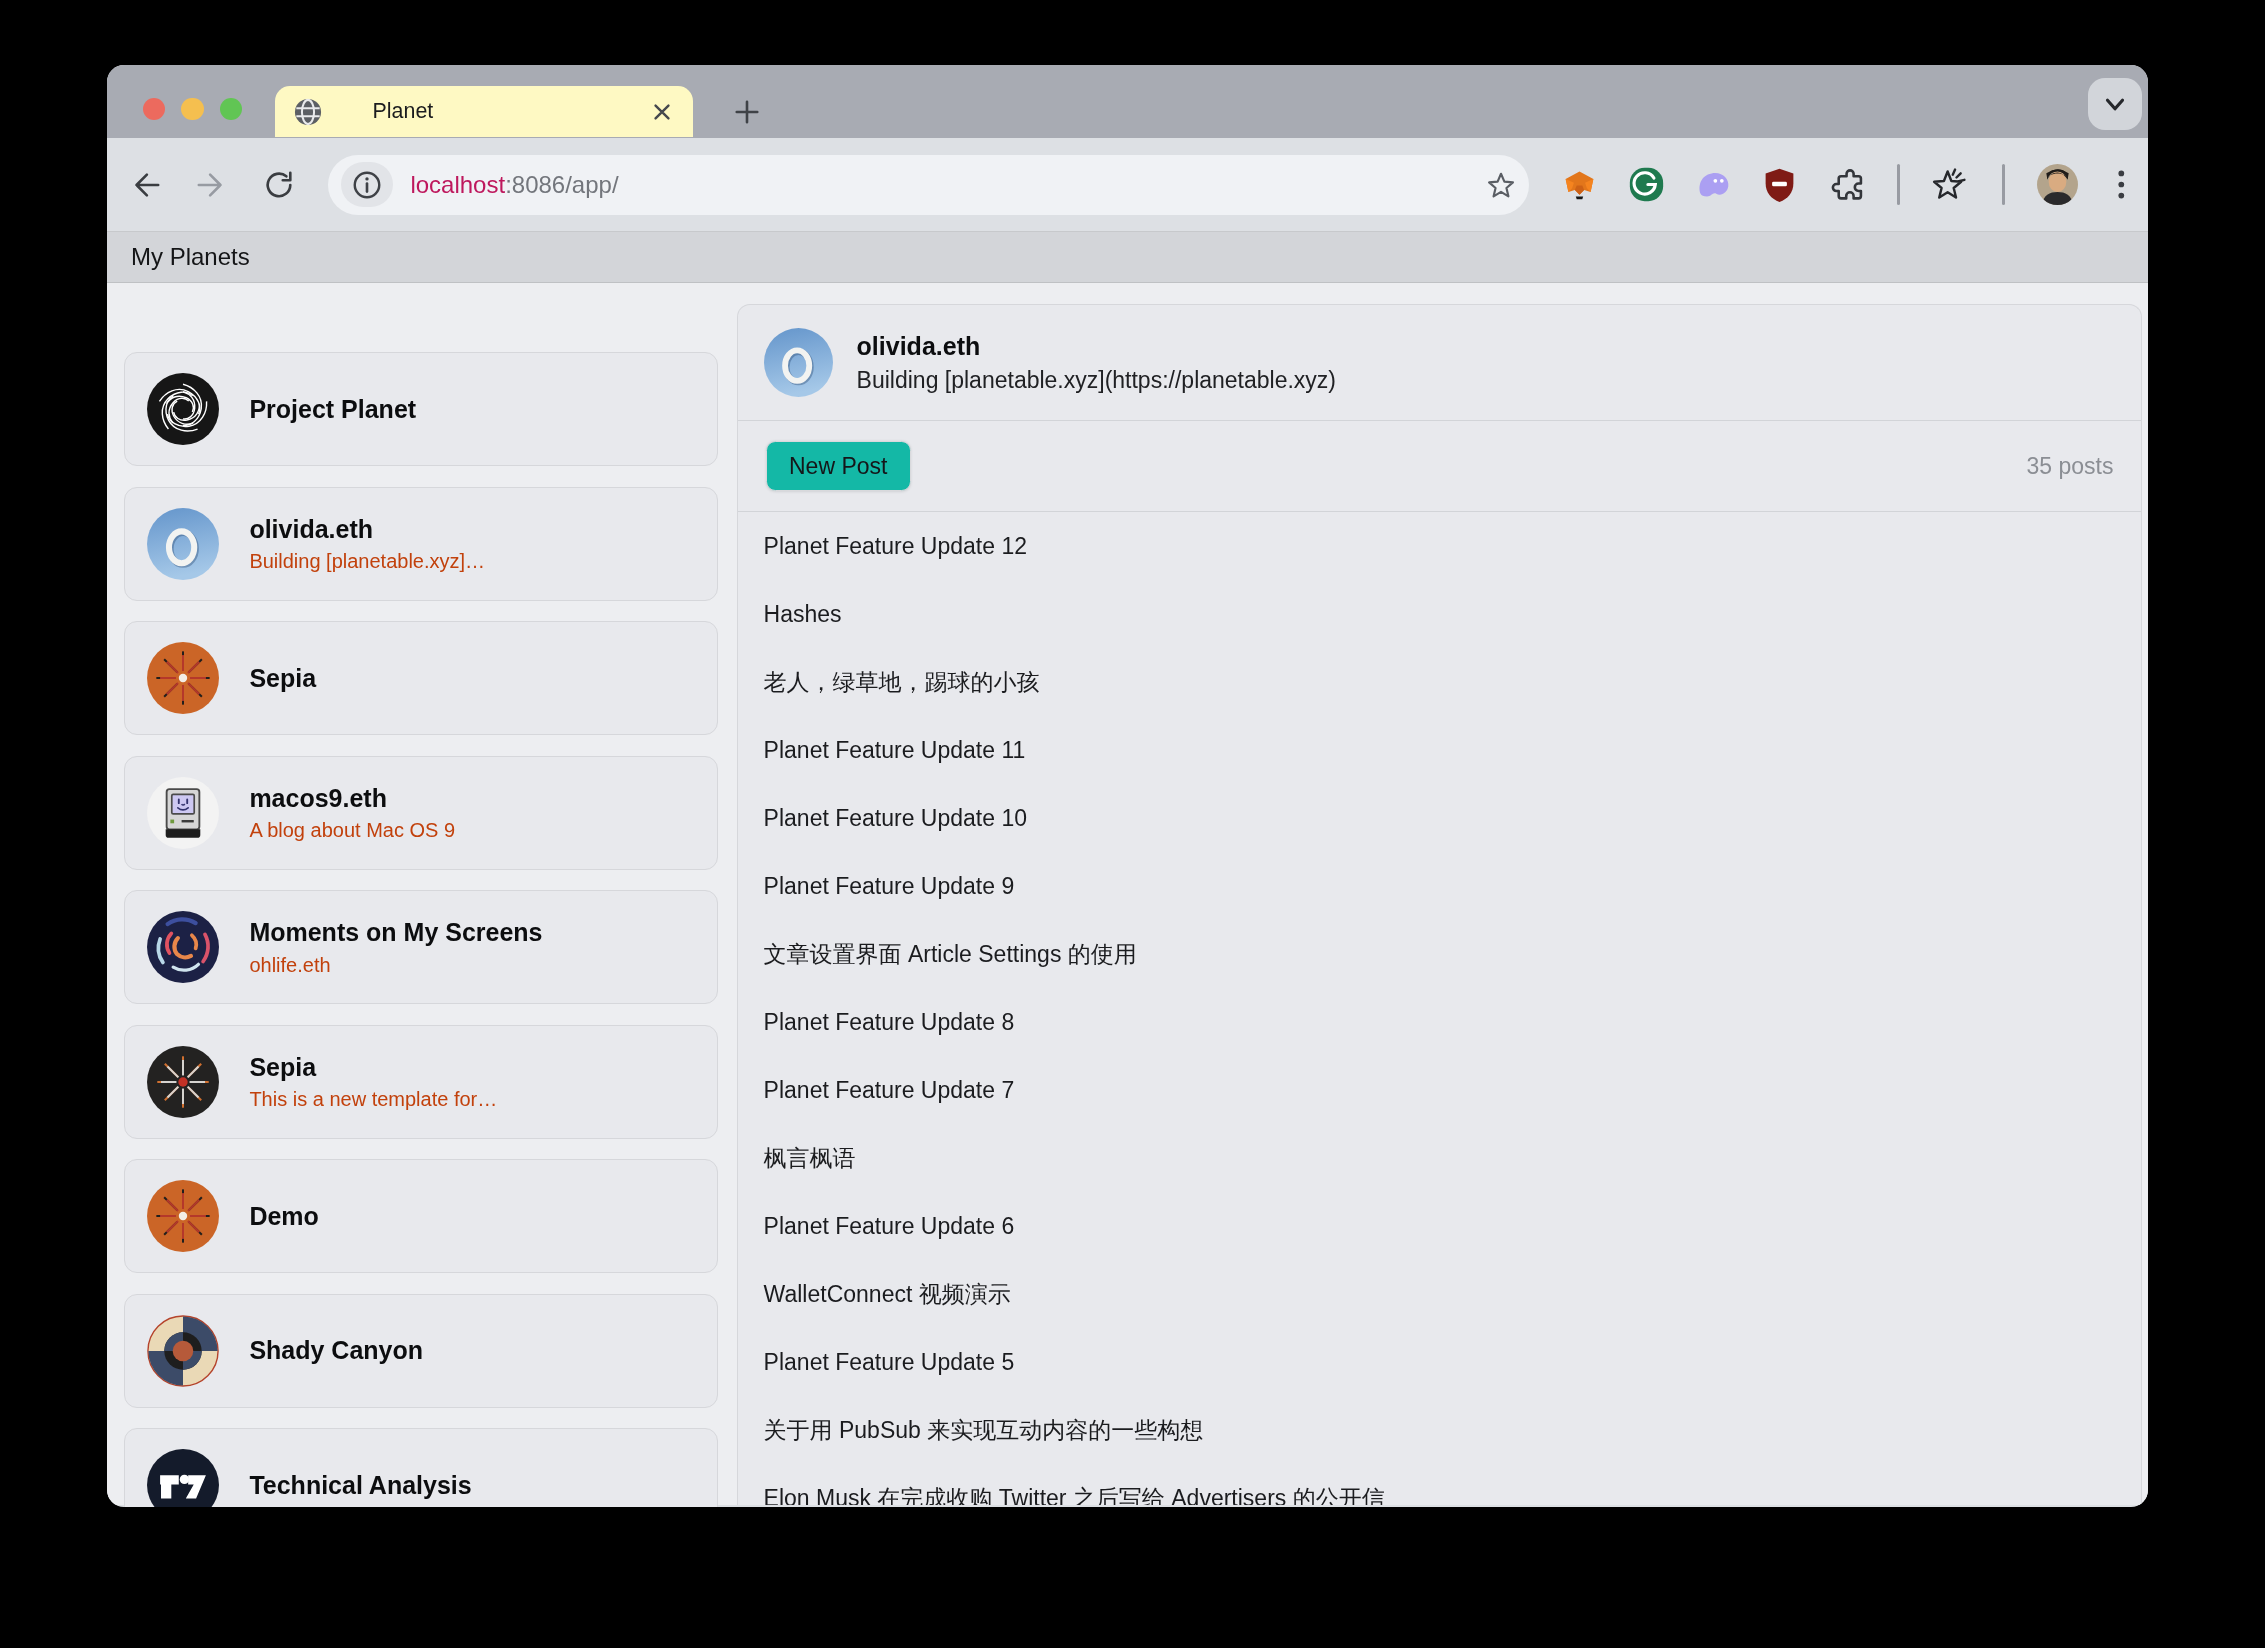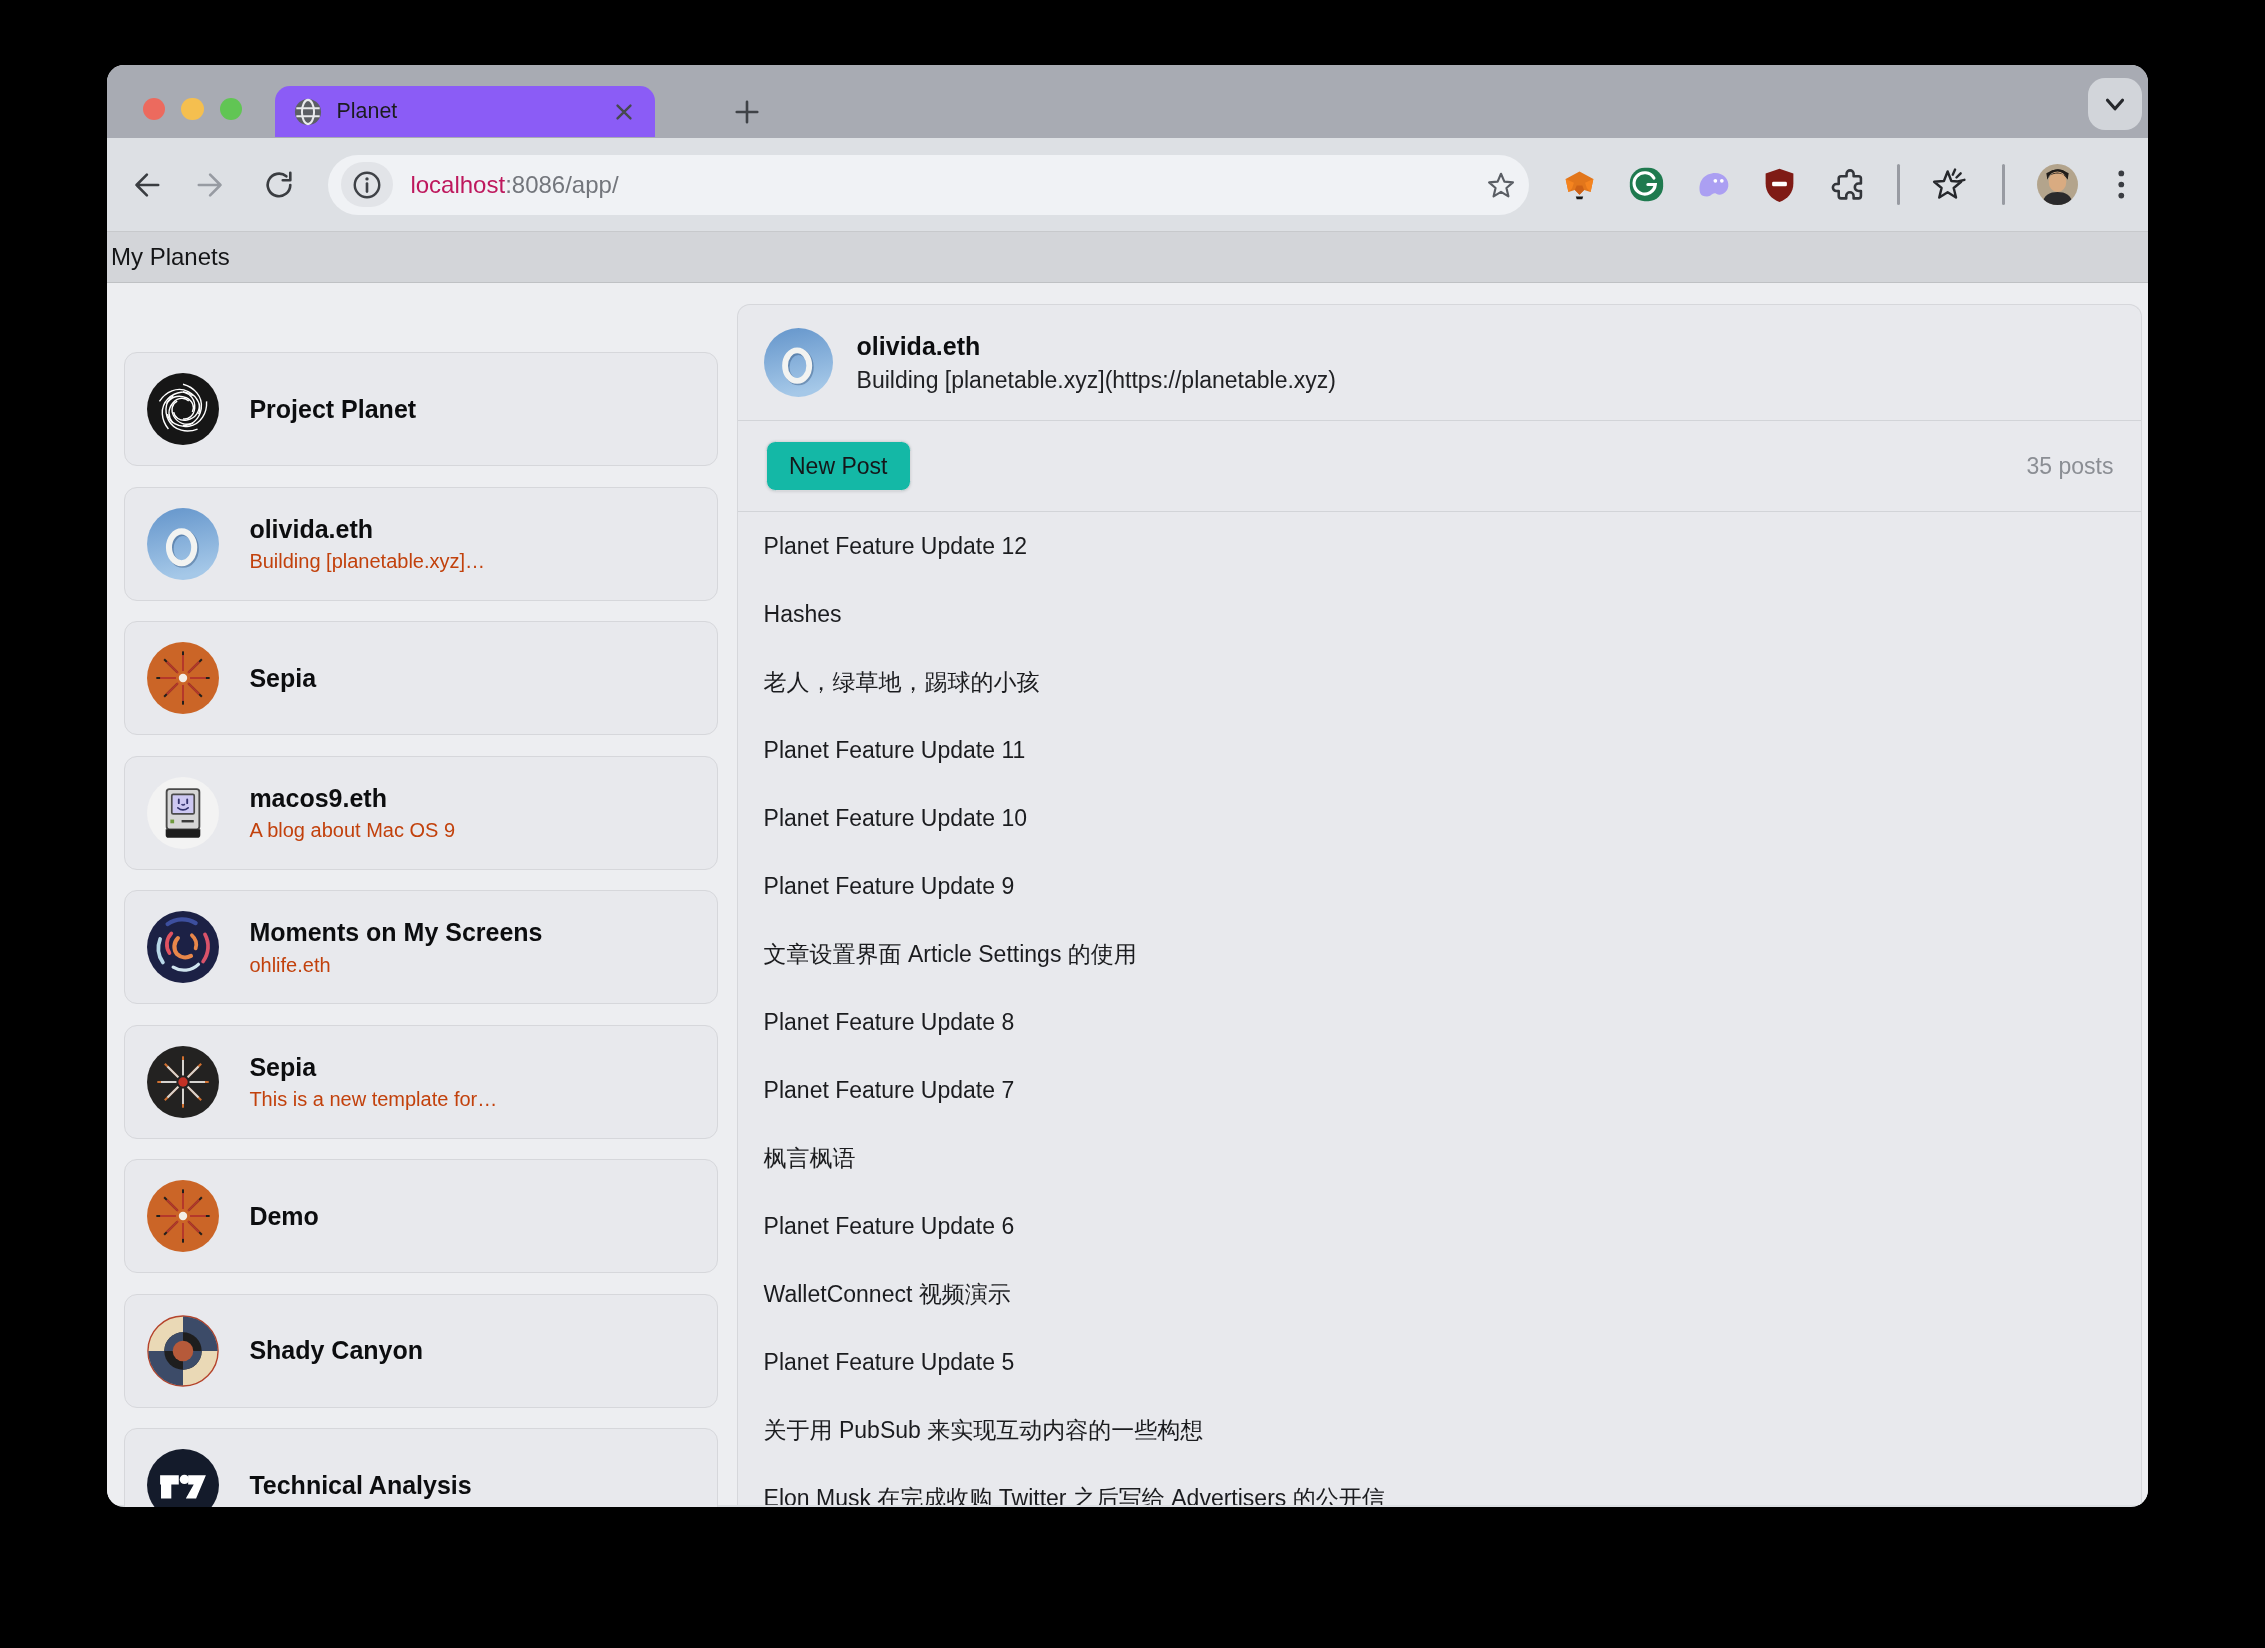--- a/index.html
+++ b/index.html
@@ -4,41 +4,41 @@
 <style>
   html,body{margin:0;padding:0;background:#000;width:2265px;height:1648px;overflow:hidden;
     font-family:"Liberation Sans","DejaVu Sans",sans-serif;}
   .window{position:absolute;left:107px;top:65px;width:2041px;height:1442px;border-radius:17px;
     overflow:hidden;background:#dde0e4;}
   
   .tabstrip{position:relative;height:73px;background:#a8abb3;}
   .traffic{position:absolute;left:36px;top:33px;display:flex;gap:16px;}
   .traffic span{width:22.4px;height:22.4px;border-radius:50%;display:block;}
   .tl-red{background:#ec6a5e;}.tl-yellow{background:#f5bf4f;}.tl-green{background:#61c554;}
-  .tab{position:absolute;left:168px;top:21.4px;width:380px;height:51px;background:#8b5cf6;
-    border-radius:15px 15px 0 0;display:flex;align-items:center;padding:0 18.6px;box-sizing:border-box;}
+  .tab{position:absolute;left:168px;top:21.4px;width:418px;height:51px;background:#fef9c3;
+    border-radius:15px 15px 0 0;display:flex;align-items:center;padding:0 18.6px;box-sizing:border-box;gap:36px;}
   .tab-title{margin-left:15px;font-size:21.4px;color:#1b1c1e;flex:1;}
   .newtab{position:absolute;left:623px;top:30px;width:34px;height:34px;display:flex;align-items:center;justify-content:center;}
   .chevron-btn{position:absolute;right:5.6px;top:13px;width:54px;height:52px;border-radius:17px;
     background:#d2d5da;display:flex;align-items:center;justify-content:center;}
   
   .toolbar{height:93px;background:#dde0e4;display:flex;align-items:center;}
   .nav-ic{margin-left:22.4px;flex:0 0 auto;}
   .nav-ic + .nav-ic{margin-left:35px;}
   .urlbar{margin-left:33px;width:1201px;height:60px;border-radius:30px;background:#f0f2f5;
     display:flex;align-items:center;box-sizing:border-box;padding:0 13px;}
   .info-chip{width:52px;height:45px;border-radius:22.4px;background:#e2e4e8;display:flex;align-items:center;justify-content:center;}
   .url-text{margin-left:17px;font-size:24px;flex:1;white-space:nowrap;}
   .url-host{color:#be185d;}
   .url-rest{color:#73767c;}
   .ext{flex:0 0 auto;display:flex;align-items:center;justify-content:center;}
   .sep{width:2.8px;height:41px;background:#989ba2;border-radius:1.9px;flex:0 0 auto;}
   
   .appband{height:52px;background:#d3d5d9;border-top:0.9px solid #c7c9cc;border-bottom:0.9px solid #bfc1c4;
-    display:flex;align-items:center;padding-left:4px;font-size:24px;color:#141517;box-sizing:border-box;}
+    display:flex;align-items:center;padding-left:24px;font-size:24px;color:#141517;box-sizing:border-box;}
   .appbody{height:1222px;background:#edeef1;display:flex;padding:21.4px 5.6px 0 17px;gap:18.6px;box-sizing:border-box;}
   .sidebar{width:594px;flex:0 0 auto;display:flex;flex-direction:column;gap:20.5px;margin-top:48px;}
   .card{height:114px;flex:0 0 auto;background:#e8e9ed;border:0.9px solid #d6d7db;border-radius:13px;
     display:flex;align-items:center;padding:0 22.4px;gap:30px;box-sizing:border-box;}
   .card svg{flex:0 0 auto;}
   .card-text{display:flex;flex-direction:column;gap:6.5px;min-width:0;}
   .card-title{font-size:25px;font-weight:700;color:#0c0d0f;white-space:nowrap;}
   .card-sub{font-size:20px;color:#c2410c;white-space:nowrap;}
   .main-panel{flex:1;background:#e8e9ed;border:0.9px solid #d6d7db;border-bottom:none;
     border-radius:13px 13px 0 0;display:flex;flex-direction:column;overflow:hidden;}

